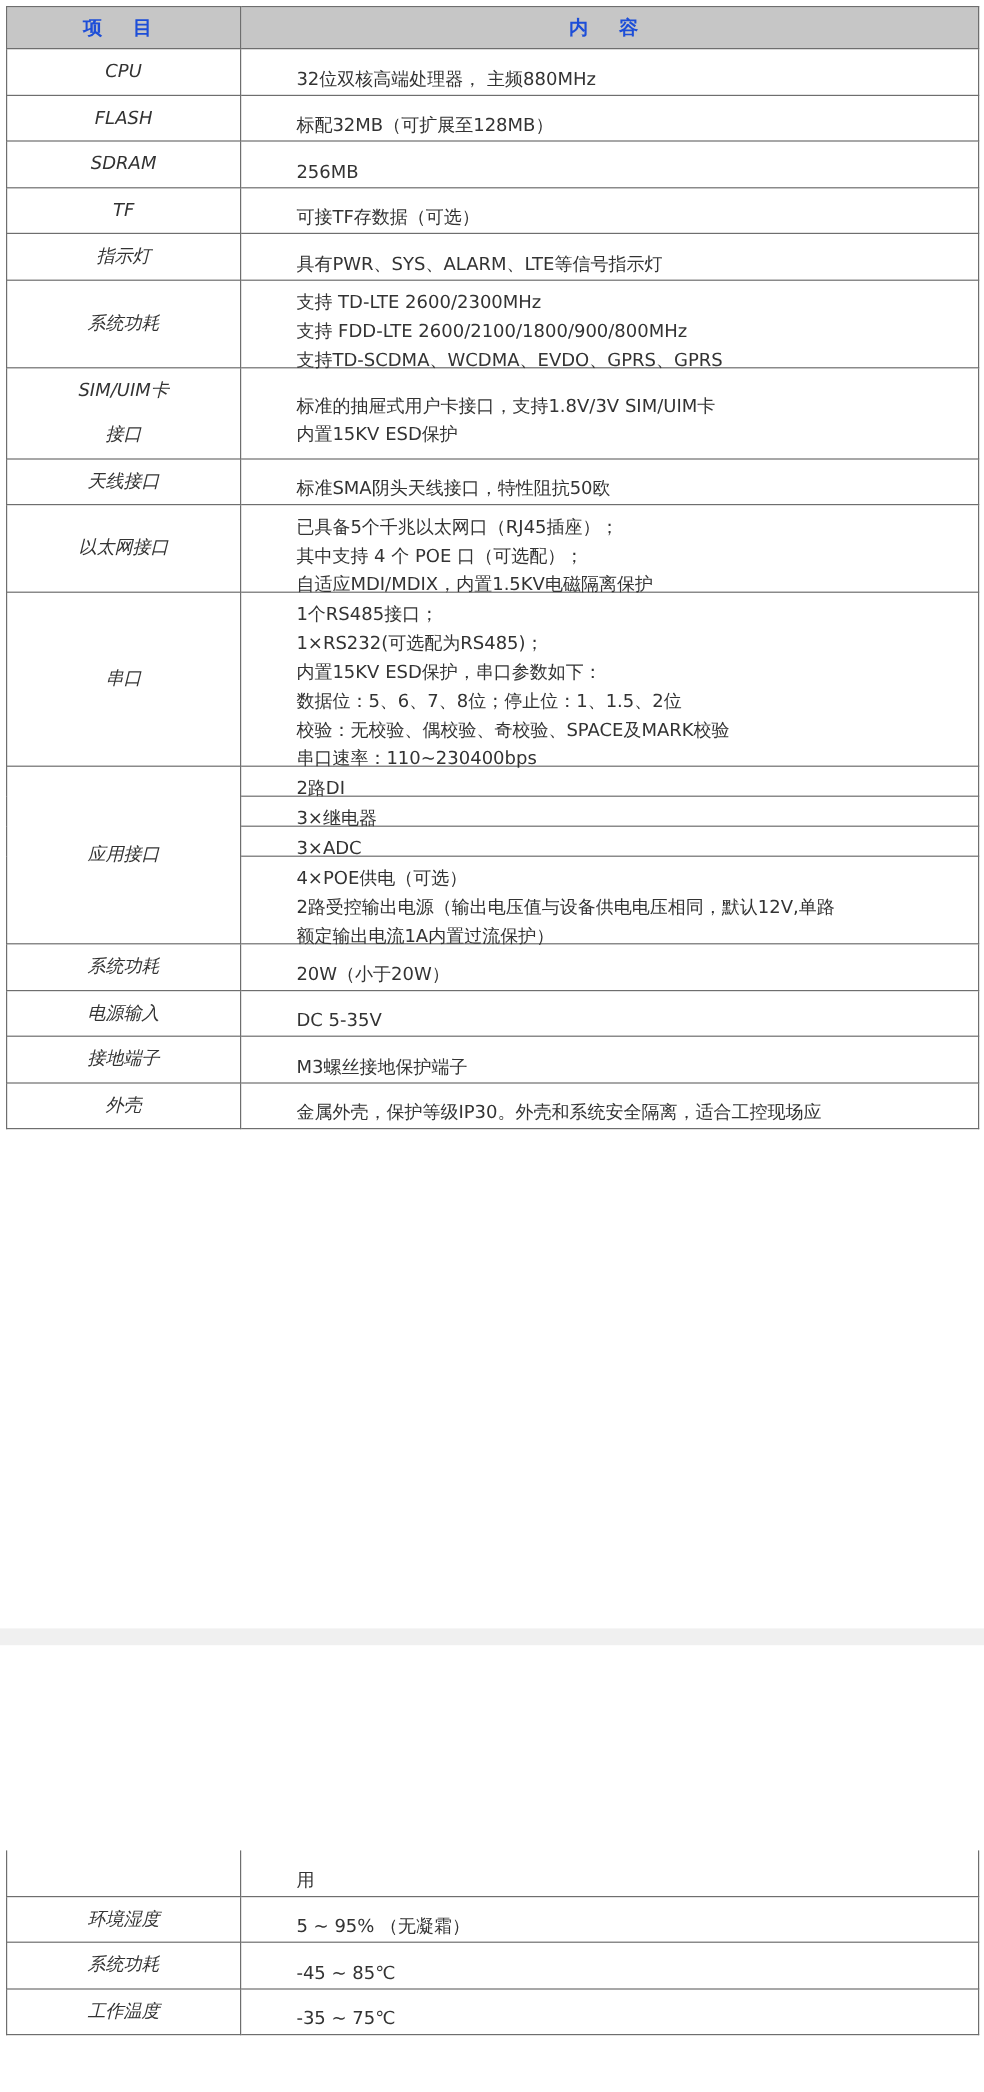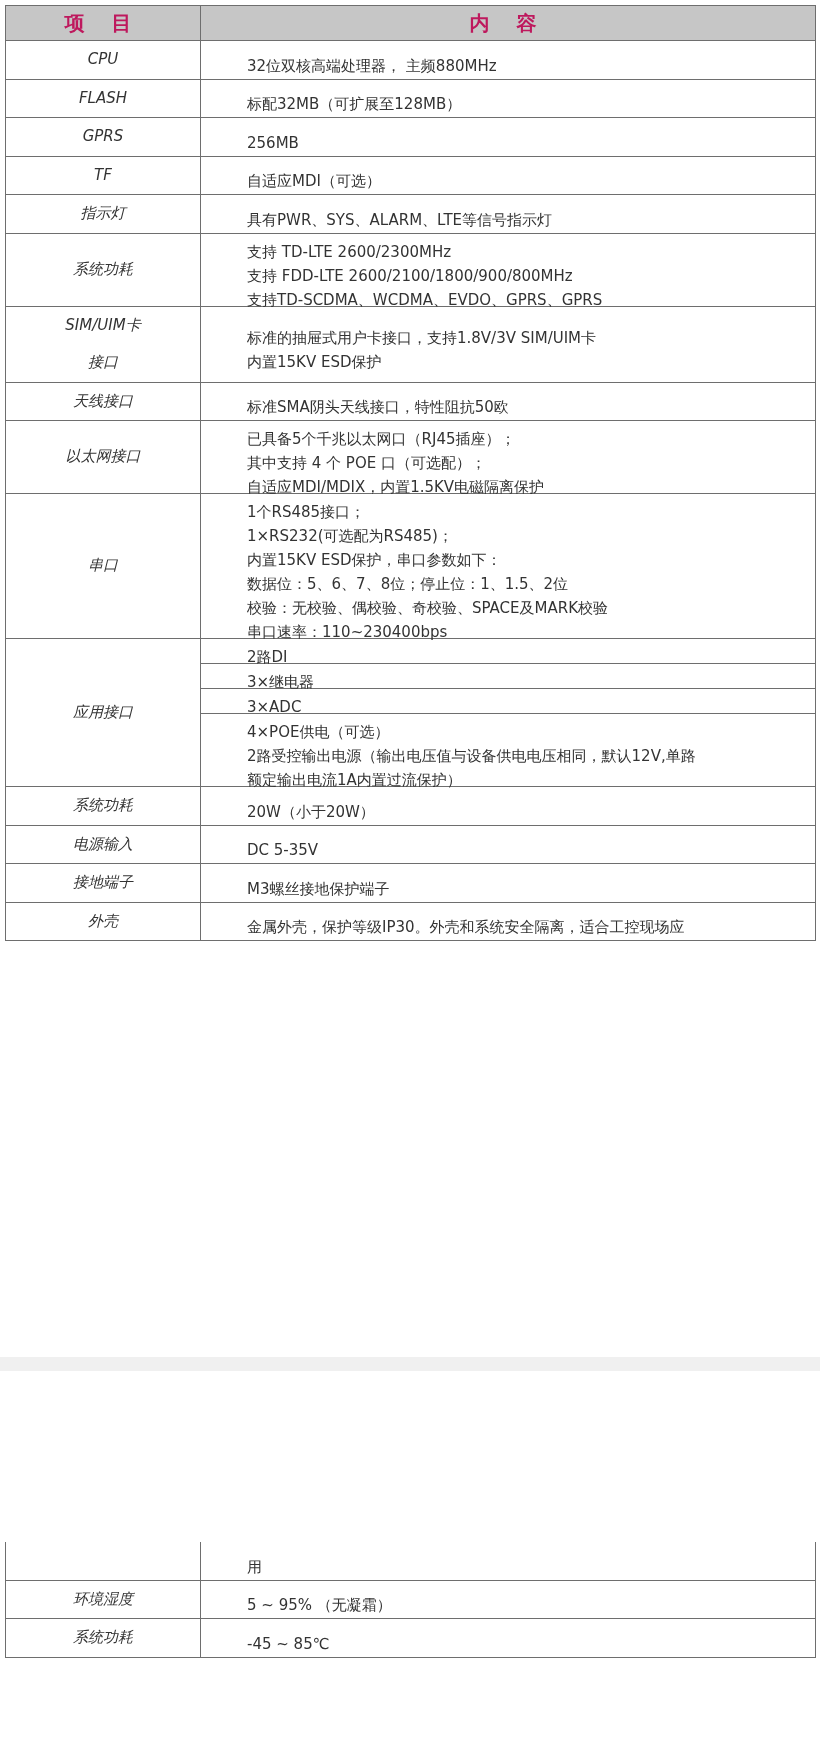--- a/index.html
+++ b/index.html
@@ -26,23 +26,23 @@
     .spec-table td, .spec-table th {
       border: 1.5px solid #6e6e6e;
       padding: 0;
       vertical-align: middle;
     }
     .col-item { width: 195px; }
     .col-content { width: 615px; }
     .spec-table th {
       background: #c6c6c6;
       height: 34px;
-      font-size: 20px;
+      font-size: 16px;
       font-weight: bold;
-      color: #be185d;
+      color: #1d4ed8;
       letter-spacing: 10px;
     }
     .item-cell {
       text-align: center;
       color: #333333;
       font-style: italic;
     }
     .content-cell {
       text-align: left;
       padding-left: 46px !important;
@@ -96,32 +96,32 @@
       <tr>
         <td class="item-cell">
           <div class="item-line">FLASH</div>
         </td>
         <td class="content-cell">
           <div class="line">标配32MB（可扩展至128MB）</div>
         </td>
       </tr>
       <tr>
         <td class="item-cell">
-          <div class="item-line">GPRS</div>
+          <div class="item-line">SDRAM</div>
         </td>
         <td class="content-cell">
           <div class="line">256MB</div>
         </td>
       </tr>
       <tr>
         <td class="item-cell">
           <div class="item-line">TF</div>
         </td>
         <td class="content-cell">
-          <div class="line">自适应MDI（可选）</div>
+          <div class="line">可接TF存数据（可选）</div>
         </td>
       </tr>
       <tr>
         <td class="item-cell">
           <div class="item-line">指示灯</div>
         </td>
         <td class="content-cell">
           <div class="line">具有PWR、SYS、ALARM、LTE等信号指示灯</div>
         </td>
       </tr>
@@ -261,14 +261,22 @@
         </td>
       </tr>
       <tr>
         <td class="item-cell">
           <div class="item-line">系统功耗</div>
         </td>
         <td class="content-cell">
           <div class="line">-45  ~  85℃</div>
         </td>
       </tr>
+      <tr>
+        <td class="item-cell">
+          <div class="item-line">工作温度</div>
+        </td>
+        <td class="content-cell">
+          <div class="line">-35  ~  75℃</div>
+        </td>
+      </tr>
     </tbody>
 </table>
 
 </body></html>

